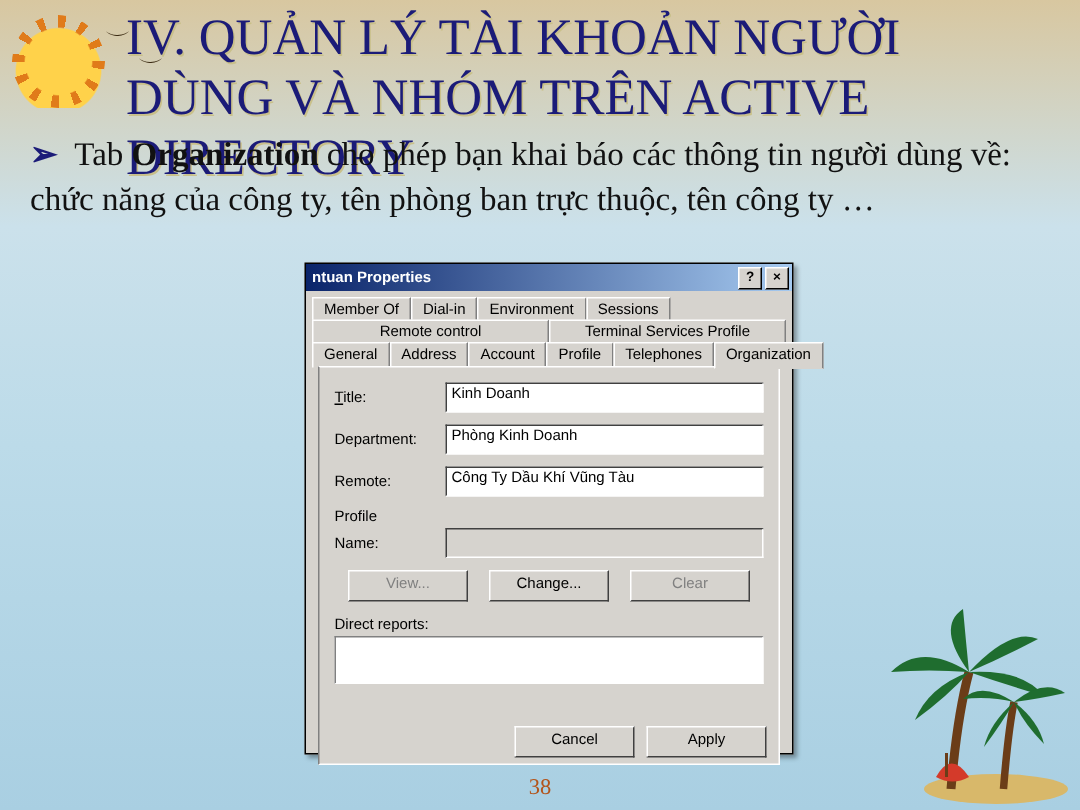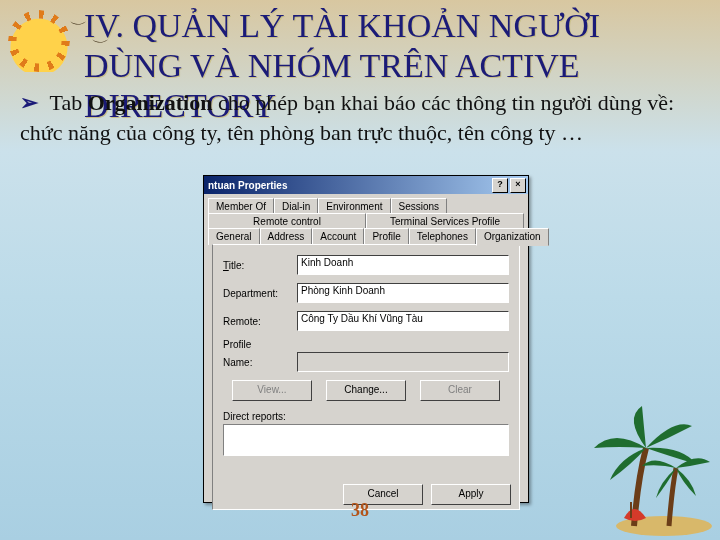--- a/index.html
+++ b/index.html
@@ -70,21 +70,21 @@
     height:30px;background:#fff;margin-bottom:6px;
   }
   .btnrow{display:flex;gap:14px;justify-content:center;margin:4px 0 10px 0;}
   .wbtn{
     min-width:66px;height:19px;border:1px solid #000;border-top-color:#fff;border-left-color:#fff;border-right-color:#404040;border-bottom-color:#404040;
     background:#d6d3ce;font-size:10px;text-align:center;line-height:17px;padding:0 6px;
   }
   .wbtn.disabled{color:#808080;}
   .dlg-footer{position:absolute;left:0;right:0;bottom:4px;display:flex;gap:8px;justify-content:flex-end;padding:0 8px;}
   .page-num{
-    position:absolute;left:0;right:0;bottom:19px;text-align:center;color:#b3541a;font-weight:700;font-family:"Times New Roman",serif;font-size:18px;
+    position:absolute;left:0;right:0;bottom:6px;text-align:center;color:#b3541a;font-weight:400;font-family:"Times New Roman",serif;font-size:15px;
   }
   
   .palm{position:absolute;right:6px;bottom:2px;width:150px;height:140px;}
   .palm svg{width:100%;height:100%;}
 </style>
 </head>
 <body>
 
 <div class="slide">
 

